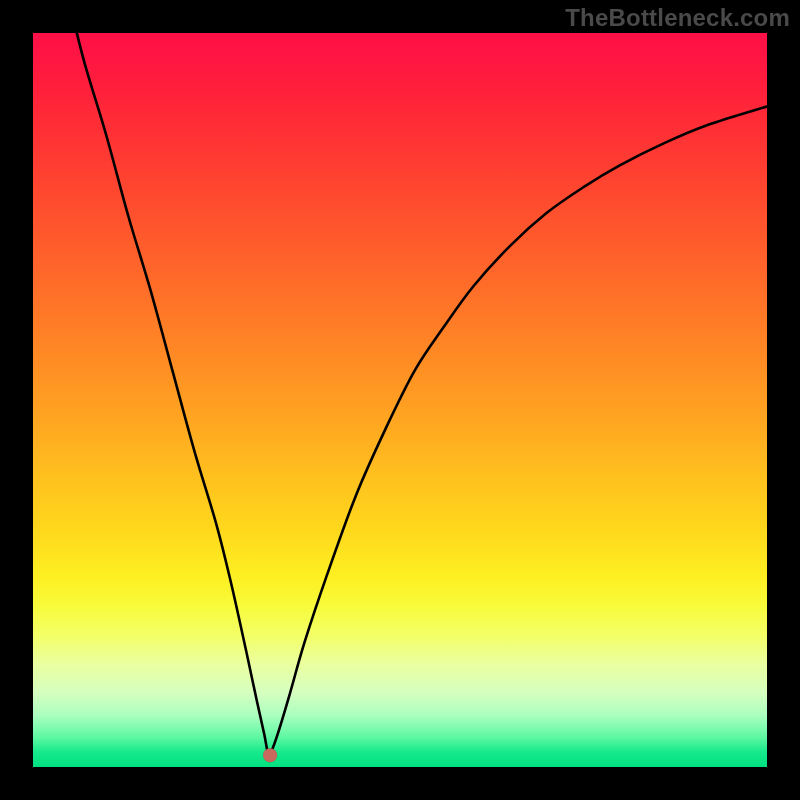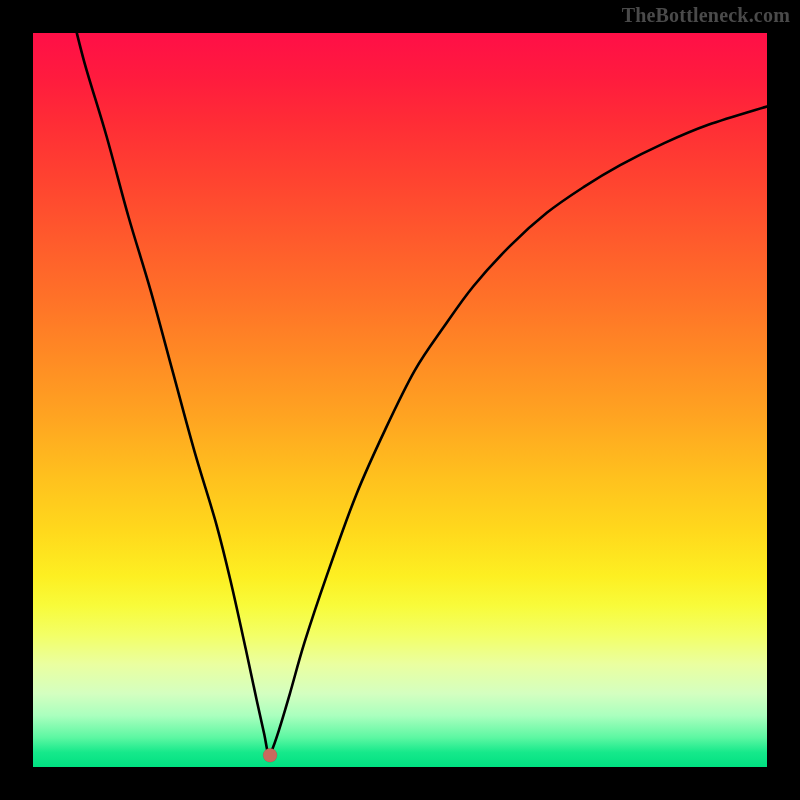--- a/index.html
+++ b/index.html
@@ -15,25 +15,24 @@
     position: relative;
     width: 800px;
     height: 800px;
     background: #000;
   }
   .watermark {
     position: absolute;
     top: 4px;
     right: 10px;
     color: #4a4a4a;
-    font-size: 20px;
+    font-size: 24px;
     font-weight: 600;
     letter-spacing: 0.2px;
     z-index: 10;
-    font-family: Liberation Serif, serif;
   }
   .plot {
     position: absolute;
     left: 33px;
     top: 33px;
     width: 734px;
     height: 734px;
     
     background: linear-gradient(
       to bottom,

